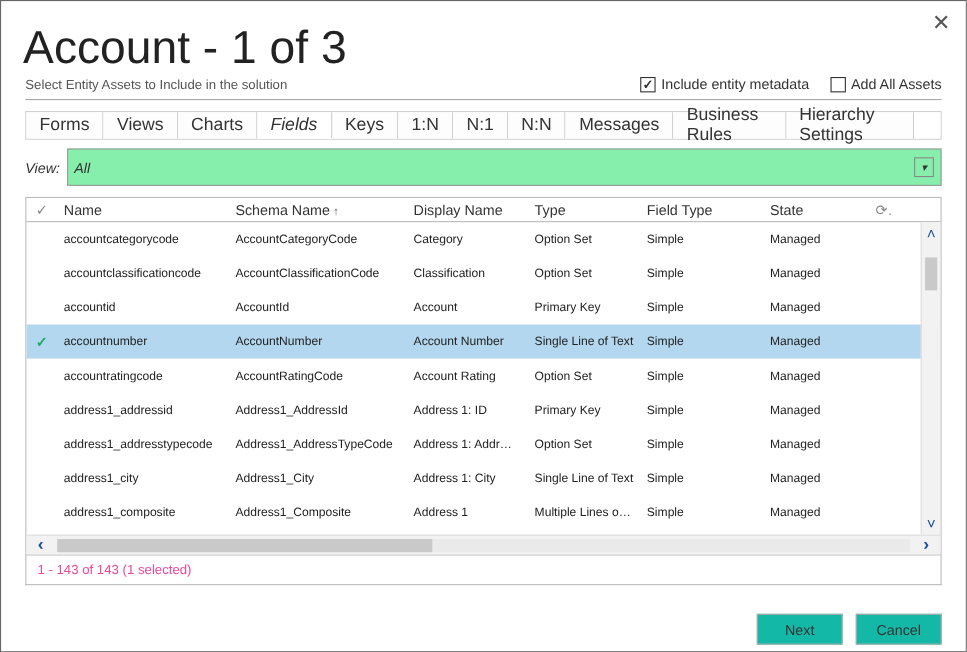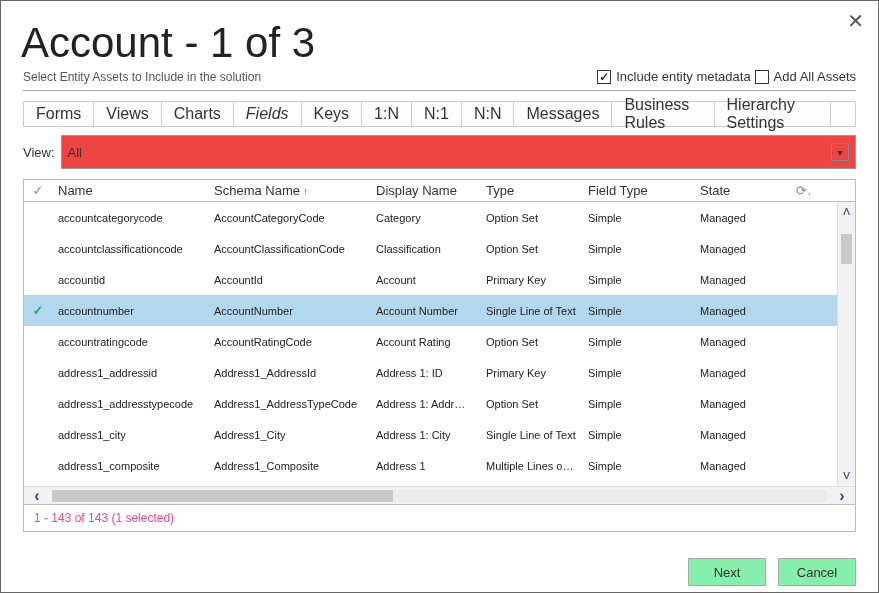--- a/index.html
+++ b/index.html
@@ -2,31 +2,31 @@
 <html><head>
 <meta charset="utf-8">
 <style>
   * { box-sizing: border-box; }
   html, body { margin:0; padding:0; font-family: "Segoe UI", Arial, sans-serif; font-size:13px; color:#333; background:#fff; }
   .window { width:879px; height:593px; border:1px solid #666; padding:10px 22px 12px 22px; position:relative; }
   .close-btn { position:absolute; top:10px; right:14px; font-size:20px; line-height:20px; color:#555; cursor:pointer; font-weight:300; }
   .title { font-size:42px; font-weight:300; color:#222; margin:8px 0 2px -2px; }
   .subtitle-row { display:flex; align-items:center; border-bottom:1px solid #aaa; padding-bottom:6px; margin-bottom:10px; }
   .subtitle { font-size:12px; color:#555; flex:1; }
-  .chk-group { display:flex; align-items:center; gap:4px; font-size:13px; color:#333; }
+  .chk-group { display:flex; align-items:center; gap:19px; font-size:13px; color:#333; }
   .chk { display:inline-flex; align-items:center; gap:5px; cursor:pointer; }
   .chk-box { width:14px; height:14px; border:1px solid #333; display:inline-flex; align-items:center; justify-content:center; font-size:12px; line-height:12px; }
   .chk-box.checked::after { content:"✓"; font-weight:bold; }
   .tabs { display:flex; border:1px solid #ccc; border-bottom:1px solid #ccc; height:26px; }
   .tab { padding:0 12px; display:flex; align-items:center; border-right:1px solid #ccc; font-size:16px; color:#333; background:#fdfdfd; cursor:pointer; }
   .tab.active { background:#fff; border-bottom:1px solid #fff; position:relative; top:0;font-style:italic; }
   .tabs .spacer { flex:1; border-right:none; background:#fff; }
-  .view-row { display:flex; align-items:center; margin:8px 0 10px 0; gap:6px; }
+  .view-row { display:flex; align-items:center; margin:8px 0 10px 0; gap:6px;font-style:italic; }
   .view-label { font-size:13px; }
-  .view-select { flex:1; height:22px; border:1px solid #999; display:flex; align-items:center; padding:16px 6px; justify-content:space-between; background:#ef4444; cursor:pointer; }
+  .view-select { flex:1; height:22px; border:1px solid #999; display:flex; align-items:center; padding:16px 6px; justify-content:space-between; background:#86efac; cursor:pointer; }
   .view-caret { width:18px; height:18px; border:1px solid #888; display:flex; align-items:center; justify-content:center; font-size:10px; margin-left:6px; }
   .grid { border:1px solid #bbb; }
   .grid-header { display:flex; align-items:center; height:22px; border-bottom:1px solid #bbb; font-size:13px; color:#333; }
   .col-check { width:28px; display:flex; align-items:center; justify-content:center; color:#888; }
   .col { padding:0 6px; overflow:hidden; white-space:nowrap; text-overflow:ellipsis; }
   .c-name   { width:156px; }
   .c-schema { width:162px; }
   .c-disp   { width:110px; }
   .c-type   { width:102px; }
   .c-ftype  { width:112px; }
@@ -43,21 +43,21 @@
   .vscroll .up, .vscroll .down { height:20px; display:flex; align-items:center; justify-content:center; color:#1a4f9c; font-size:14px; cursor:pointer; }
   .vscroll .up { position:absolute; top:0; left:0; right:0; }
   .vscroll .down { position:absolute; bottom:0; left:0; right:0; }
   .vscroll .thumb { position:absolute; top:32px; left:3px; right:3px; height:30px; background:#c9c9c9; }
   .hscroll { height:18px; background:#f2f2f2; border-top:1px solid #ddd; display:flex; align-items:center; position:relative; }
   .hscroll .left, .hscroll .right { width:26px; display:flex; align-items:center; justify-content:center; color:#1a4f9c; font-size:16px; font-weight:bold; cursor:pointer; }
   .hscroll .track { flex:1; height:12px; background:#eaeaea; position:relative; margin:0 2px; }
   .hscroll .hthumb { position:absolute; left:0; top:0; bottom:0; width:44%; background:#c9c9c9; }
   .status { padding:6px 10px; font-size:12px; color:#ec4899; border:1px solid #bbb; border-top:none; }
   .footer { display:flex; justify-content:flex-end; gap:12px; margin-top:26px; }
-  .btn { min-width:78px; height:28px; border:1px solid #aaa; background:#86efac; display:flex; align-items:center; justify-content:center; font-size:13px; cursor:pointer; }
+  .btn { min-width:78px; height:28px; border:1px solid #aaa; background:#14b8a6; display:flex; align-items:center; justify-content:center; font-size:13px; cursor:pointer; }
 </style>
 </head>
 <body>
 
 <div class="window">
 
   <div class="close-btn">✕</div>
 
   <div class="title">Account - 1 of 3</div>
 

